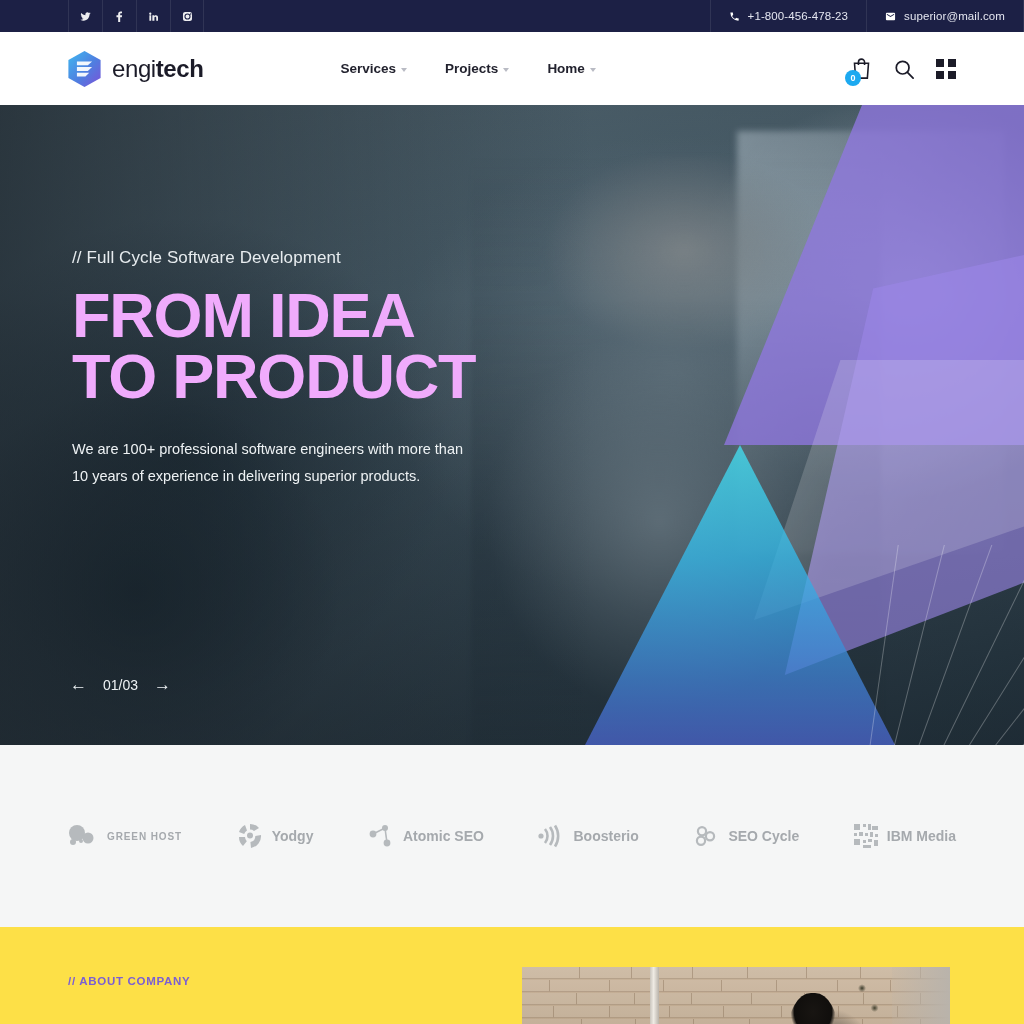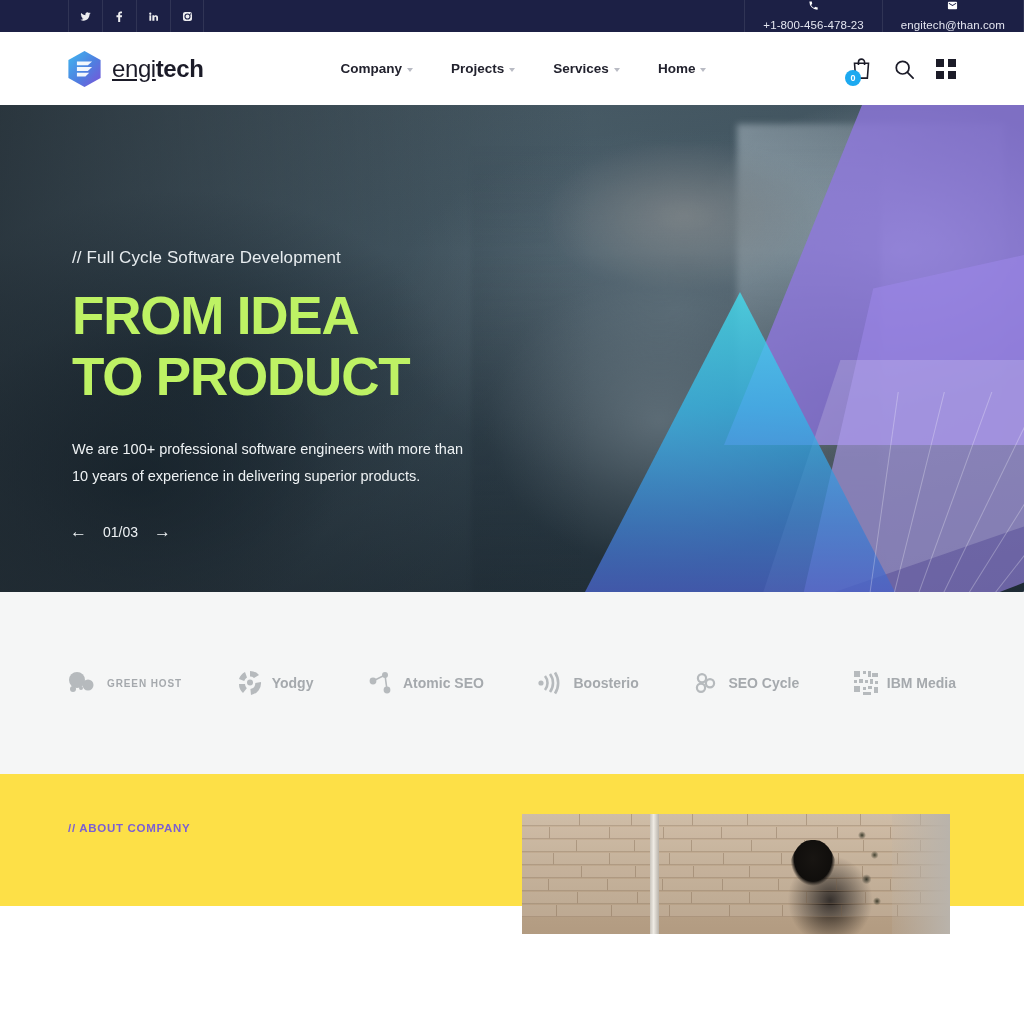--- a/index.html
+++ b/index.html
@@ -22,37 +22,37 @@
     border-left: 1px solid rgba(255,255,255,0.09);
     color: #ffffff; cursor: pointer;
   }
   .social-btn:last-child { border-right: 1px solid rgba(255,255,255,0.09); }
   .social-btn svg { width: 11px; height: 11px; fill: #ffffff; opacity: .92; }
   .topbar-right { display: flex; align-items: stretch; }
   .contact-item {
     display: flex; align-items: center; gap: 8px;
     padding: 0 18px;
     border-left: 1px solid rgba(255,255,255,0.09);
-    white-space: nowrap; cursor: pointer; flex-direction: column;
+    white-space: nowrap; cursor: pointer;
   }
   .contact-item:last-child { border-right: 1px solid rgba(255,255,255,0.09); }
   .contact-item svg { width: 11px; height: 11px; fill: #ffffff; flex: none; }
   .contact-item span { color: #e4e6f0; font-size: 11.5px; letter-spacing: .1px; }
 
   
   .header {
     height: 73px; background: #ffffff;
     display: flex; align-items: center;
     padding: 0 68px 0 68px;
     position: relative;
   }
   .brand { display: flex; align-items: center; gap: 11px; cursor: pointer; }
   .brand-logo { width: 33px; height: 36px; flex: none; }
   .brand-text { font-size: 24px; color: #1b1b28; letter-spacing: -0.4px; }
-  .brand-text .lite { font-weight: 400; text-decoration: underline; }
+  .brand-text .lite { font-weight: 400; }
   .brand-text .bold { font-weight: 700; }
 
   .nav { display: flex; align-items: center; margin-left: 118px; height: 73px; }
   .nav-item {
     display: flex; align-items: center; gap: 5px;
     padding: 0 19px; height: 73px;
     font-size: 13.5px; font-weight: 600; color: #22222e;
     cursor: pointer; position: relative;
   }
   .nav-item.active { color: #111119; }
@@ -73,21 +73,21 @@
   .hicon svg { display: block; }
   .cart-badge {
     position: absolute; left: -6px; bottom: -6px;
     width: 16px; height: 16px; border-radius: 50%;
     background: #1ca9f0; color: #fff; font-size: 9px; font-weight: 700;
     display: flex; align-items: center; justify-content: center;
   }
 
   
   .hero {
-    position: relative; height: 487px; overflow: hidden;
+    position: relative; height: 640px; overflow: hidden;
     background: #46575f;
   }
   .hero-photo { position: absolute; inset: 0; overflow: hidden; }
   
   .photo-base {
     position: absolute; inset: 0;
     background:
       radial-gradient(ellipse 45% 60% at 66% 42%, #6d7a80 0%, rgba(109,122,128,0) 62%),
       radial-gradient(ellipse 30% 45% at 88% 30%, #aab3b6 0%, rgba(170,179,182,0) 70%),
       radial-gradient(ellipse 38% 55% at 18% 55%, #28343a 0%, rgba(40,52,58,0) 68%),
@@ -148,21 +148,21 @@
     position: absolute; bottom: -40px; width: 1px; height: 300px;
     background: rgba(255,255,255,.55); transform-origin: bottom center;
   }
 
   .hero-inner { position: relative; padding-left: 72px; padding-top: 143px; }
   .hero-eyebrow {
     color: #e7ecef; font-size: 17px; font-weight: 400; letter-spacing: .1px;
     margin-bottom: 17px;
   }
   .hero-title {
-    color: #bef264; font-weight: 800; font-size: 53px; line-height: 61px;
+    color: #f0abfc; font-weight: 800; font-size: 63px; line-height: 61px;
     letter-spacing: -1.2px; text-transform: uppercase;
   }
   .hero-desc {
     margin-top: 29px; color: #eef2f4; font-size: 14.5px; line-height: 27px;
     max-width: 400px; font-weight: 400;
   }
   .hero-btn {
     margin-top: 39px; display: inline-flex; align-items: center; justify-content: center;
     width: 123px; height: 44px; background: #35b6f0; color: #ffffff;
     font-size: 11.5px; font-weight: 700; letter-spacing: .9px;
@@ -263,21 +263,21 @@
     <div class="contact-item">
       <svg viewBox="0 0 24 24">
           <path d="M6.6 10.8a15.1 15.1 0 0 0 6.6 6.6l2.2-2.2c.3-.3.7-.4 1-.2 1.2.4 2.4.6 3.7.6.6 0 1 .4 1 1V20c0 .6-.4 1-1 1A17 17 0 0 1 3 4c0-.6.4-1 1-1h3.5c.6 0 1 .4 1 1 0 1.3.2 2.5.6 3.7.1.3 0 .7-.2 1l-2.3 2.1z"></path>
         </svg>
       <span>+1-800-456-478-23</span>
     </div>
     <div class="contact-item">
       <svg viewBox="0 0 24 24">
           <path d="M20 4H4a2 2 0 0 0-2 2v12a2 2 0 0 0 2 2h16a2 2 0 0 0 2-2V6a2 2 0 0 0-2-2zm0 4-8 5-8-5V6l8 5 8-5v2z"></path>
         </svg>
-      <span>engitech@than.com</span>
+      <span>superior@mail.com</span>
     </div>
   </div>
 </div>
 
 <div class="header">
   <div class="brand">
     <svg class="brand-logo" viewBox="0 0 34 38">
       <defs>
         <linearGradient id="lg1" x1="0" y1="0" x2="1" y2="1">
           <stop offset="0%" stop-color="#3fb9f0"></stop>
@@ -288,29 +288,25 @@
       <path d="M17 0 34 9.5v19L17 38 0 28.5v-19z" fill="url(#lg1)"></path>
       <path d="M9 11h16l-4.5 4H9zM9 17h16l-4.5 4H9zM9 23h13l-4 4H9z" fill="#ffffff" opacity=".93"></path>
     </svg>
     <div class="brand-text">
       <span class="lite">engi</span><span class="bold">tech</span>
     </div>
   </div>
 
   <nav class="nav">
     <div class="nav-item">
-      <span>Company</span>
+      <span>Services</span>
       <span class="caret"></span>
     </div>
     <div class="nav-item">
       <span>Projects</span>
-      <span class="caret"></span>
-    </div>
-    <div class="nav-item">
-      <span>Services</span>
       <span class="caret"></span>
     </div>
     <div class="nav-item">
       <span>Home</span>
       <span class="caret"></span>
     </div>
   </nav>
 
   <div class="header-actions">
     <div class="hicon">

